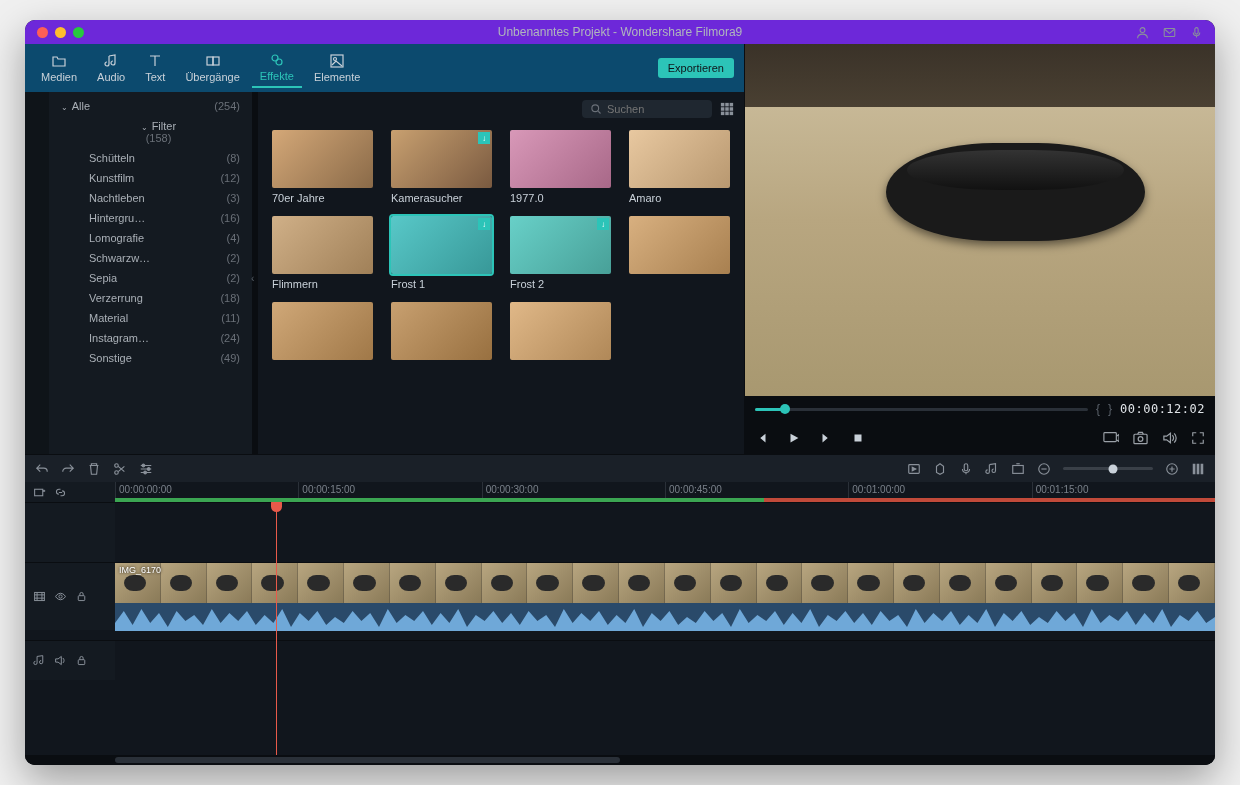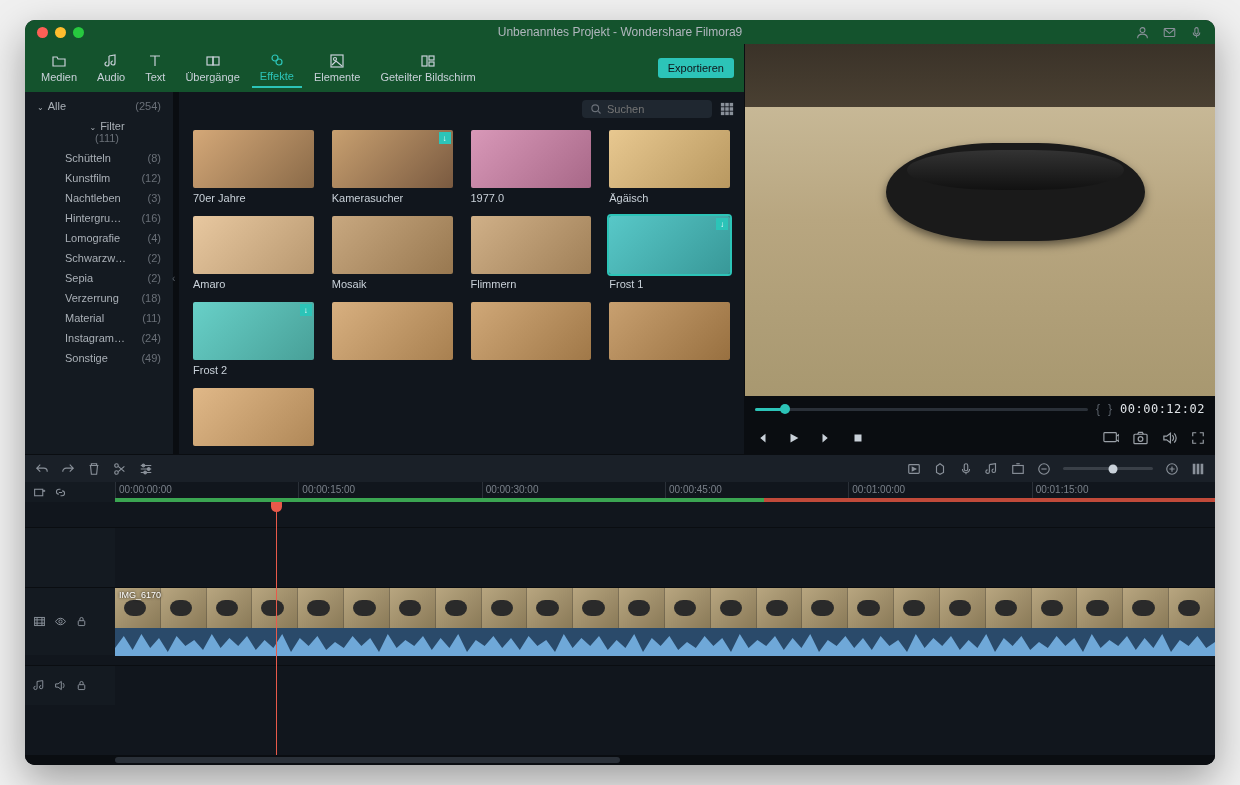--- a/index.html
+++ b/index.html
@@ -1,38 +1,38 @@
 <!DOCTYPE html>
 <html><head>
 <meta charset="utf-8">
 <style>
 * { box-sizing: border-box; margin: 0; padding: 0; }
 body { font-family: -apple-system, Helvetica, Arial, sans-serif; background: #f0f0f0; display: flex; align-items: center; justify-content: center; height: 785px; width: 1240px; overflow: hidden; }
 .window { width: 1190px; height: 745px; background: #0f1419; border-radius: 10px; box-shadow: 0 15px 40px rgba(0,0,0,0.35); overflow: hidden; display: flex; flex-direction: column; font-size: 11px; color: #c9d1d9; }
-.titlebar { height: 24px; background: #14532d; display: flex; align-items: center; position: relative; }
+.titlebar { height: 24px; background: #6d28d9; display: flex; align-items: center; position: relative; }
 .traffic { display: flex; gap: 7px; padding-left: 12px; }
 .traffic span { width: 11px; height: 11px; border-radius: 50%; }
 .tl-close { background: #ff5f56; }
 .tl-min { background: #ffbd2e; }
 .tl-max { background: #27c93f; }
 .title-text { position: absolute; left: 50%; transform: translateX(-50%); font-size: 12px; color: #b0b6bd; }
 .title-icons { margin-left: auto; margin-right: 12px; display: flex; gap: 14px; color: #8a919a; }
 .title-icons svg { width: 13px; height: 13px; }
 
 .top-section { display: flex; height: 410px; }
 .left-col { width: 720px; display: flex; flex-direction: column; border-right: 1px solid #0a0d11; }
 
-.main-tabs { height: 48px; background: #14532d; display: flex; align-items: center; padding: 0 8px; gap: 4px; position: relative; }
+.main-tabs { height: 48px; background: #0c4a6e; display: flex; align-items: center; padding: 0 8px; gap: 4px; position: relative; }
 .tab { display: flex; flex-direction: column; align-items: center; gap: 2px; padding: 4px 8px; color: #c9d1d9; cursor: pointer; font-size: 11px; }
 .tab svg { width: 16px; height: 16px; }
 .tab.active { color: #2cc4b8; border-bottom: 2px solid #2cc4b8; }
 .export-btn { position: absolute; right: 10px; background: #2cc4b8; color: #0f1419; padding: 4px 10px; border-radius: 3px; font-size: 11px; cursor: pointer; font-weight: 500; }
 
 .browse-row { display: flex; flex: 1; overflow: hidden; }
-.sidebar { width: 148px; background: #141a21; overflow-y: auto; padding: 4px 0; }
+.sidebar { width: 203px; background: #141a21; overflow-y: auto; padding: 4px 0; margin-left: 24px; }
 .side-item { display: flex; justify-content: space-between; align-items: center; padding: 4px 12px; font-size: 11px; color: #aab0b7; cursor: pointer; }
 .side-item.sub { padding-left: 28px; flex-direction: column; }
 .side-item.subsub { padding-left: 40px; }
 .side-item .chev { margin-right: 4px; font-size: 8px; }
 .side-count { color: #6a7078; }
 
 .content-area { flex: 1; background: #11161d; display: flex; flex-direction: column; overflow: hidden; }
 .content-head { height: 34px; display: flex; align-items: center; justify-content: flex-end; padding: 0 10px; gap: 8px; }
 .search-box { background: #1f2730; border-radius: 4px; padding: 3px 8px; display: flex; align-items: flex-start; gap: 5px; width: 130px; color: #6a7078; }
 .search-box input { background: transparent; border: none; outline: none; color: #c9d1d9; font-size: 11px; width: 90px; }
@@ -75,21 +75,21 @@
 .tl-gutter { width: 90px; flex-shrink: 0; background: #141a21; display: flex; align-items: center; gap: 8px; padding: 0 8px; color: #8a919a; }
 .tl-gutter svg { width: 13px; height: 13px; }
 .tl-ruler { flex: 1; position: relative; font-size: 10px; color: #7a818a; }
 .tl-ruler-bg { position: absolute; inset: 0; display: flex; }
 .tl-ruler-seg { height: 100%; border-left: 1px solid #2a3038; position: relative; }
 .tl-ruler-seg span { position: absolute; top: 2px; left: 3px; }
 .tl-marker-bar { position: absolute; bottom: 0; left: 0; right: 0; height: 4px; background: linear-gradient(90deg, #3ba552 0%, #3ba552 59%, #c14a3a 59%, #c14a3a 100%); }
 
 .tl-body { flex: 1; display: flex; position: relative; overflow: hidden; }
 .tl-tracks { flex: 1; position: relative; }
-.tl-row { position: absolute; left: 0; right: 0; display: flex; margin-top: 25px; }
+.tl-row { position: absolute; left: 0; right: 0; display: flex; }
 .tl-row .tl-gutter { height: 100%; border-top: 1px solid #0a0d11; }
 .tl-track-content { flex: 1; position: relative; border-top: 1px solid #0a0d11; }
 
 .video-clip { position: absolute; top: 0; left: 0; right: 0; height: 40px; display: flex; overflow: hidden; }
 .video-clip .frame { flex: 1; background: linear-gradient(135deg, #b8a680, #8a7a58); border-right: 1px solid rgba(0,0,0,0.3); position: relative; }
 .video-clip .frame::after { content:""; position:absolute; left:20%; top:30%; width:50%; height:40%; background:#2a2a2a; border-radius:50%/60%; }
 .clip-label { position: absolute; top: 2px; left: 4px; font-size: 9px; color: #fff; text-shadow: 0 0 3px #000; z-index: 2;}
 .audio-wave { position: absolute; top: 40px; left: 0; right: 0; height: 28px; background: #2a4a6a; overflow: hidden; }
 .audio-wave svg { width: 100%; height: 100%; display: block; }
 
@@ -166,40 +166,32 @@
             <span>Effekte</span>
           </div>
         <div class="tab">
             <svg viewBox="0 0 16 16" fill="none" stroke="currentColor" stroke-width="1.2">
               <rect x="2" y="2" width="12" height="12"></rect>
               <circle cx="6" cy="6" r="1.5"></circle>
               <path d="M3 12l4-4 6 5"></path>
             </svg>
             <span>Elemente</span>
           </div>
-        <div class="tab">
-            <svg viewBox="0 0 16 16" fill="none" stroke="currentColor" stroke-width="1.2">
-              <rect x="2" y="3" width="5" height="10"></rect>
-              <rect x="9" y="3" width="5" height="4"></rect>
-              <rect x="9" y="9" width="5" height="4"></rect>
-            </svg>
-            <span>Geteilter Bildschirm</span>
-          </div>
         <div class="export-btn">Exportieren</div>
       </div>
 
       <div class="browse-row">
         <div class="sidebar" id="sidebar">
             <div class="side-item">
               <span><span class="chev">⌄</span><span>Alle</span></span>
               <span class="side-count">(254)</span>
             </div>
             <div class="side-item sub">
               <span><span class="chev">⌄</span><span>Filter</span></span>
-              <span class="side-count">(111)</span>
+              <span class="side-count">(158)</span>
             </div>
             <div class="side-item subsub">
               <span><span>Schütteln</span></span>
               <span class="side-count">(8)</span>
             </div>
             <div class="side-item subsub">
               <span><span>Kunstfilm</span></span>
               <span class="side-count">(12)</span>
             </div>
             <div class="side-item subsub">
@@ -270,30 +262,22 @@
                 <div class="eff-thumb" style="background:linear-gradient(135deg,#c8a070,#7a5a40)">
                   <div class="eff-dl">↓</div>
                 </div>
                 <div class="eff-label">Kamerasucher</div>
               </div>
               <div class="eff-item">
                 <div class="eff-thumb" style="background:linear-gradient(135deg,#d898b8,#a86888)"></div>
                 <div class="eff-label">1977.0</div>
               </div>
               <div class="eff-item">
-                <div class="eff-thumb" style="background:linear-gradient(135deg,#e8c890,#b89860)"></div>
-                <div class="eff-label">Ägäisch</div>
-              </div>
-              <div class="eff-item">
                 <div class="eff-thumb" style="background:linear-gradient(135deg,#e8c8a0,#b89870)"></div>
                 <div class="eff-label">Amaro</div>
-              </div>
-              <div class="eff-item">
-                <div class="eff-thumb" style="background:linear-gradient(135deg,#c8a880,#987850)"></div>
-                <div class="eff-label">Mosaik</div>
               </div>
               <div class="eff-item">
                 <div class="eff-thumb" style="background:linear-gradient(135deg,#d0b088,#a08058)"></div>
                 <div class="eff-label">Flimmern</div>
               </div>
               <div class="eff-item">
                 <div class="eff-thumb sel" style="background:linear-gradient(135deg,#58c8c8,#389898)">
                   <div class="eff-dl">↓</div>
                 </div>
                 <div class="eff-label">Frost 1</div>

